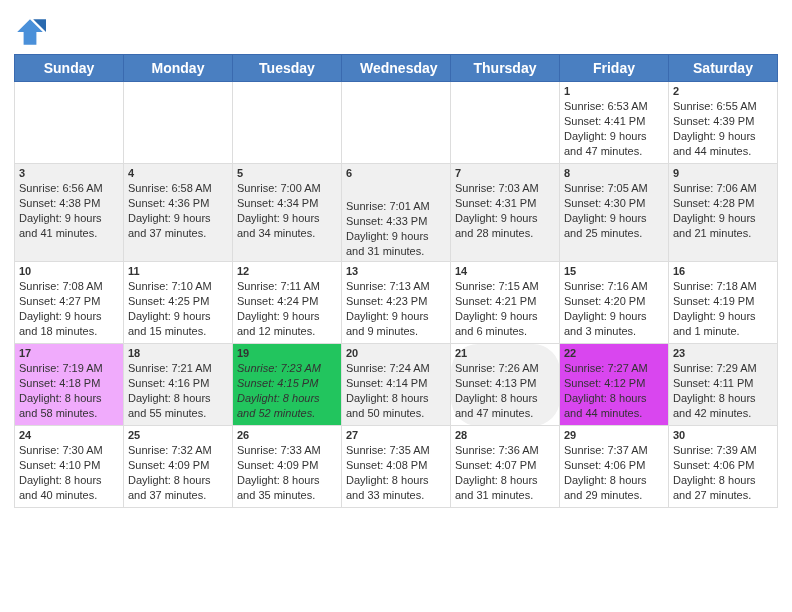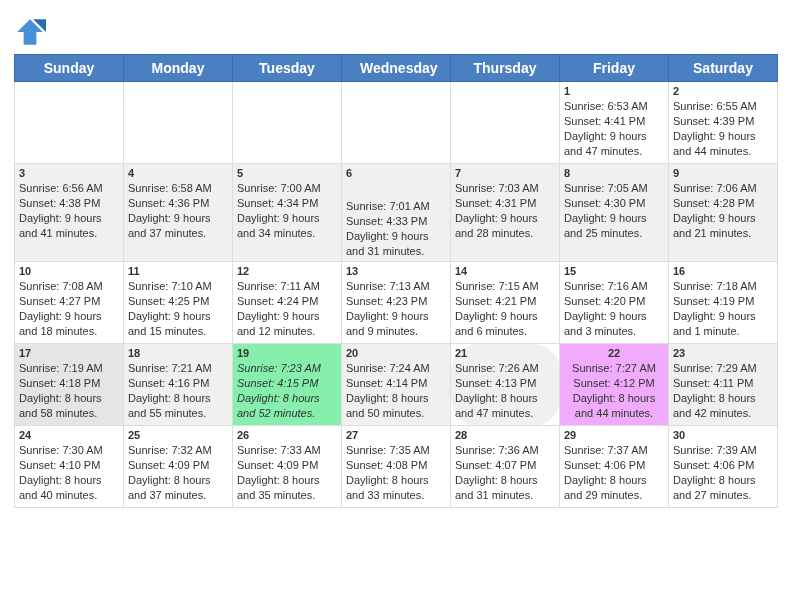--- a/index.html
+++ b/index.html
@@ -250,56 +250,56 @@
           </td>
           <td>
             <span class="day-number">16</span>
             <div class="day-info" style="white-space: pre-line;">Sunrise: 7:18 AM
 Sunset: 4:19 PM
 Daylight: 9 hours
 and 1 minute.</div>
           </td>
         </tr>
         <tr>
-          <td style="background: #e5e5e5;">
+          <td style="background: #f0abfc;">
             <span class="day-number">17</span>
             <div class="day-info" style="white-space: pre-line;">Sunrise: 7:19 AM
 Sunset: 4:18 PM
 Daylight: 8 hours
 and 58 minutes.</div>
           </td>
           <td style="background: rgb(240, 240, 240);">
             <span class="day-number">18</span>
             <div class="day-info" style="white-space: pre-line;">Sunrise: 7:21 AM
 Sunset: 4:16 PM
 Daylight: 8 hours
 and 55 minutes.</div>
           </td>
-          <td style="background: #86efac;">
+          <td style="background: #22c55e;">
             <span class="day-number">19</span>
             <div class="day-info" style="white-space: pre-line; font-style: italic;">Sunrise: 7:23 AM
 Sunset: 4:15 PM
 Daylight: 8 hours
 and 52 minutes.</div>
           </td>
           <td style="background: rgb(240, 240, 240);">
             <span class="day-number">20</span>
             <div class="day-info" style="white-space: pre-line;">Sunrise: 7:24 AM
 Sunset: 4:14 PM
 Daylight: 8 hours
 and 50 minutes.</div>
           </td>
           <td style="background: rgb(240, 240, 240); border-radius: 27px;">
             <span class="day-number">21</span>
             <div class="day-info" style="white-space: pre-line;">Sunrise: 7:26 AM
 Sunset: 4:13 PM
 Daylight: 8 hours
 and 47 minutes.</div>
           </td>
-          <td style="background: #f0abfc; text-align: center;">
+          <td style="background: #d946ef;">
             <span class="day-number">22</span>
             <div class="day-info" style="white-space: pre-line;">Sunrise: 7:27 AM
 Sunset: 4:12 PM
 Daylight: 8 hours
 and 44 minutes.</div>
           </td>
           <td style="background: rgb(240, 240, 240);">
             <span class="day-number">23</span>
             <div class="day-info" style="white-space: pre-line;">Sunrise: 7:29 AM
 Sunset: 4:11 PM

